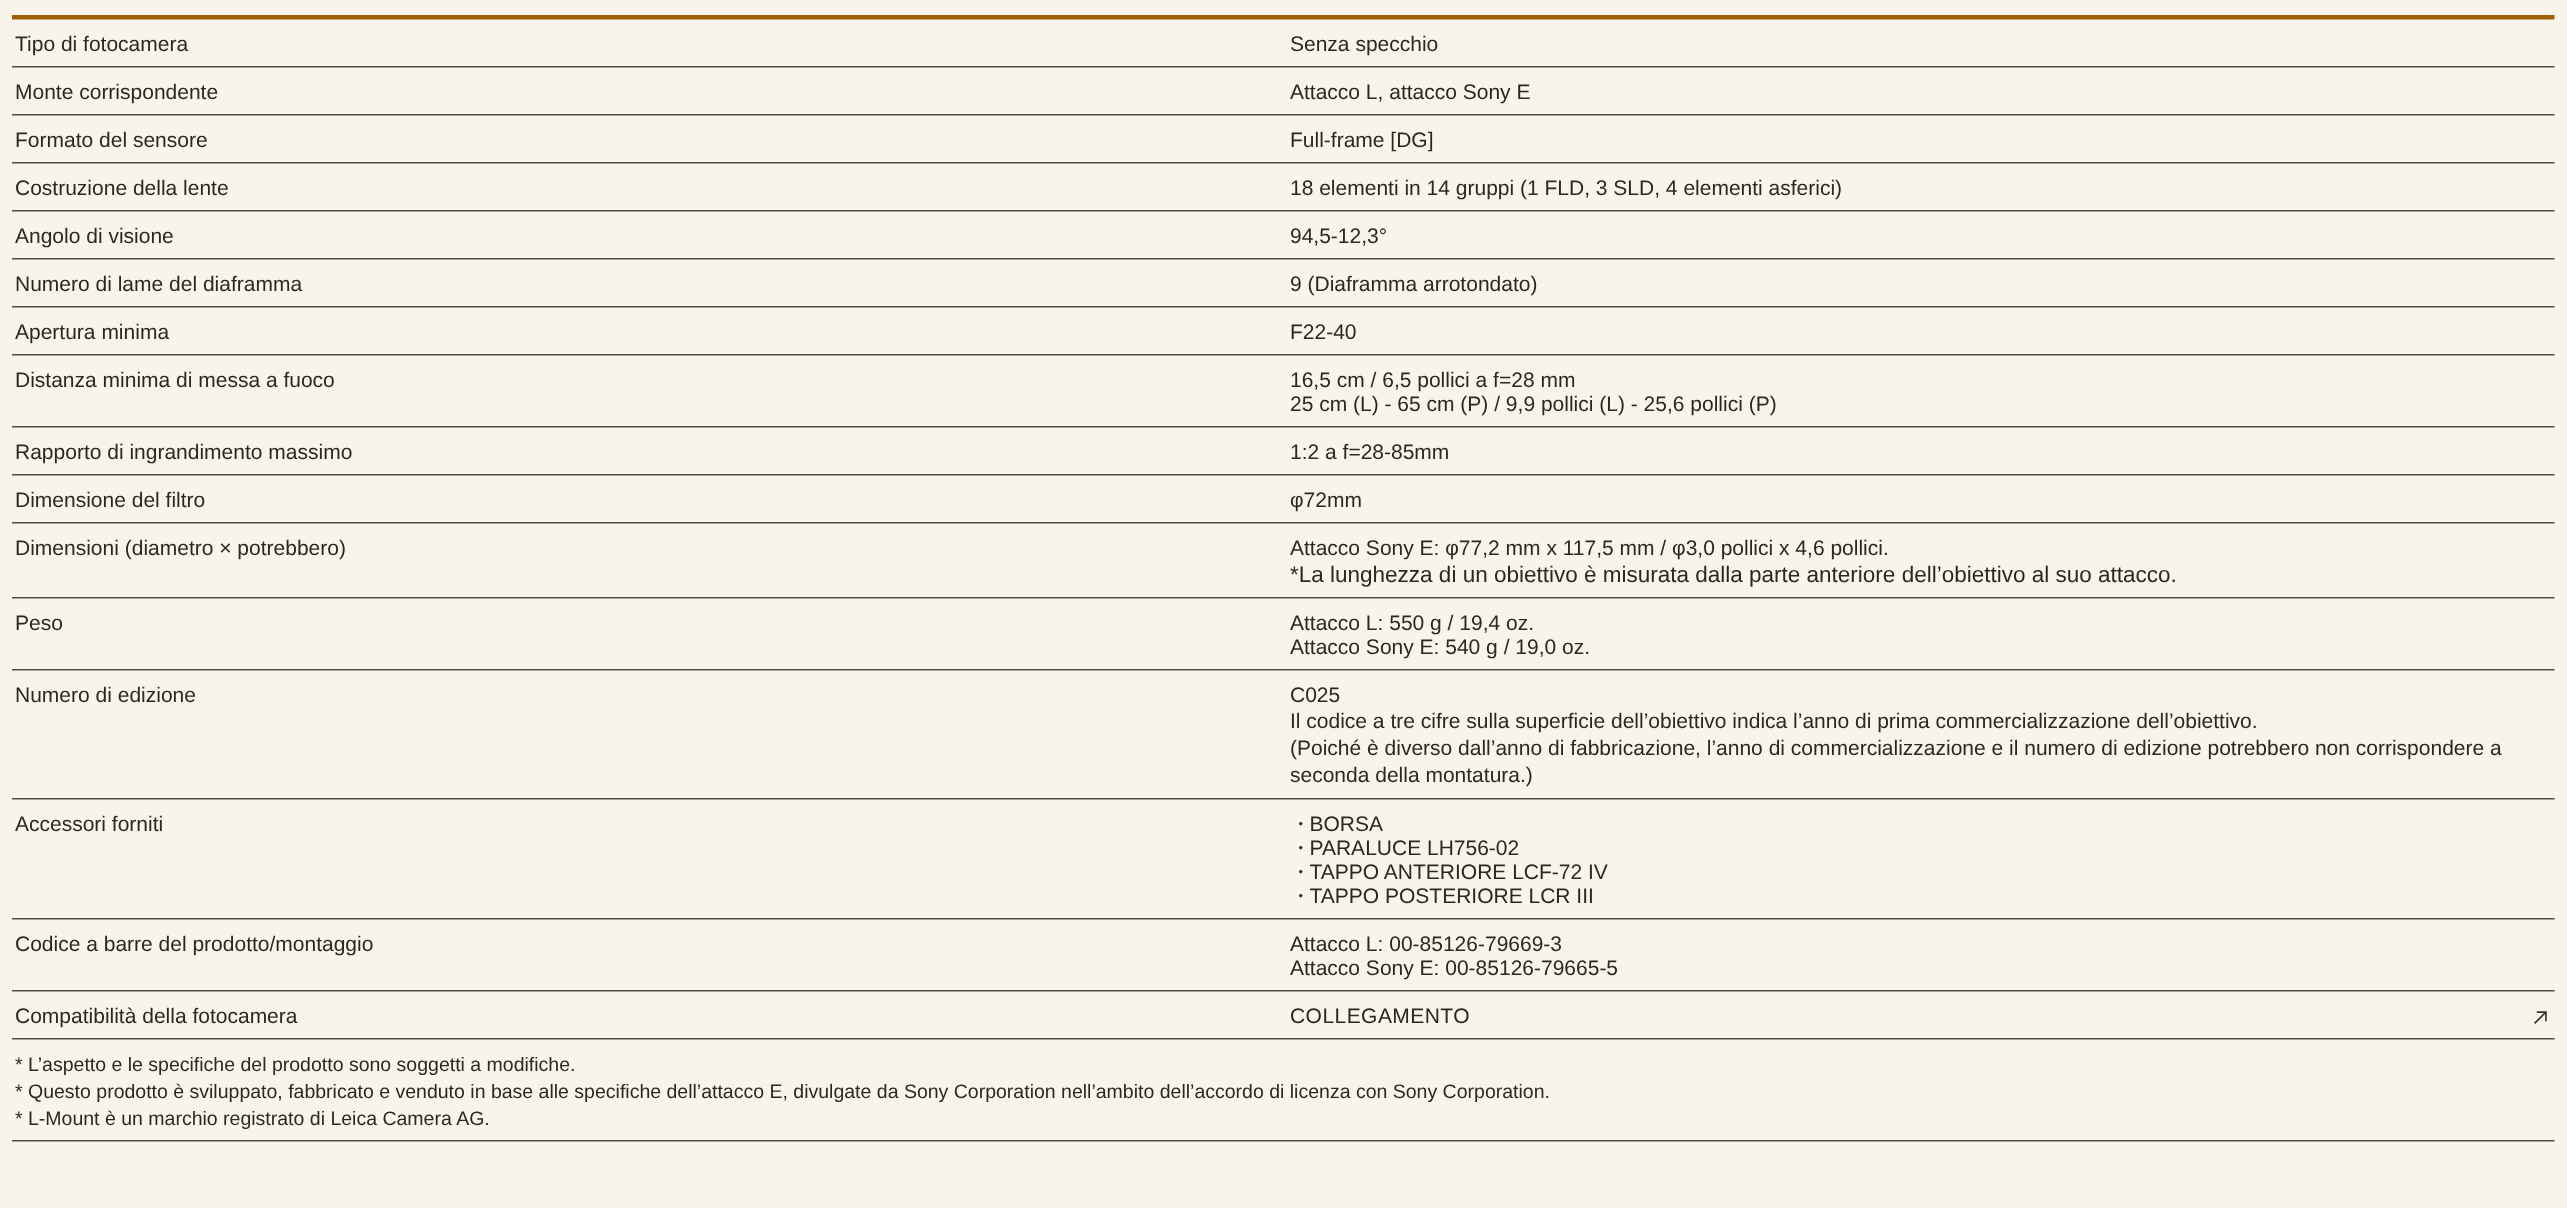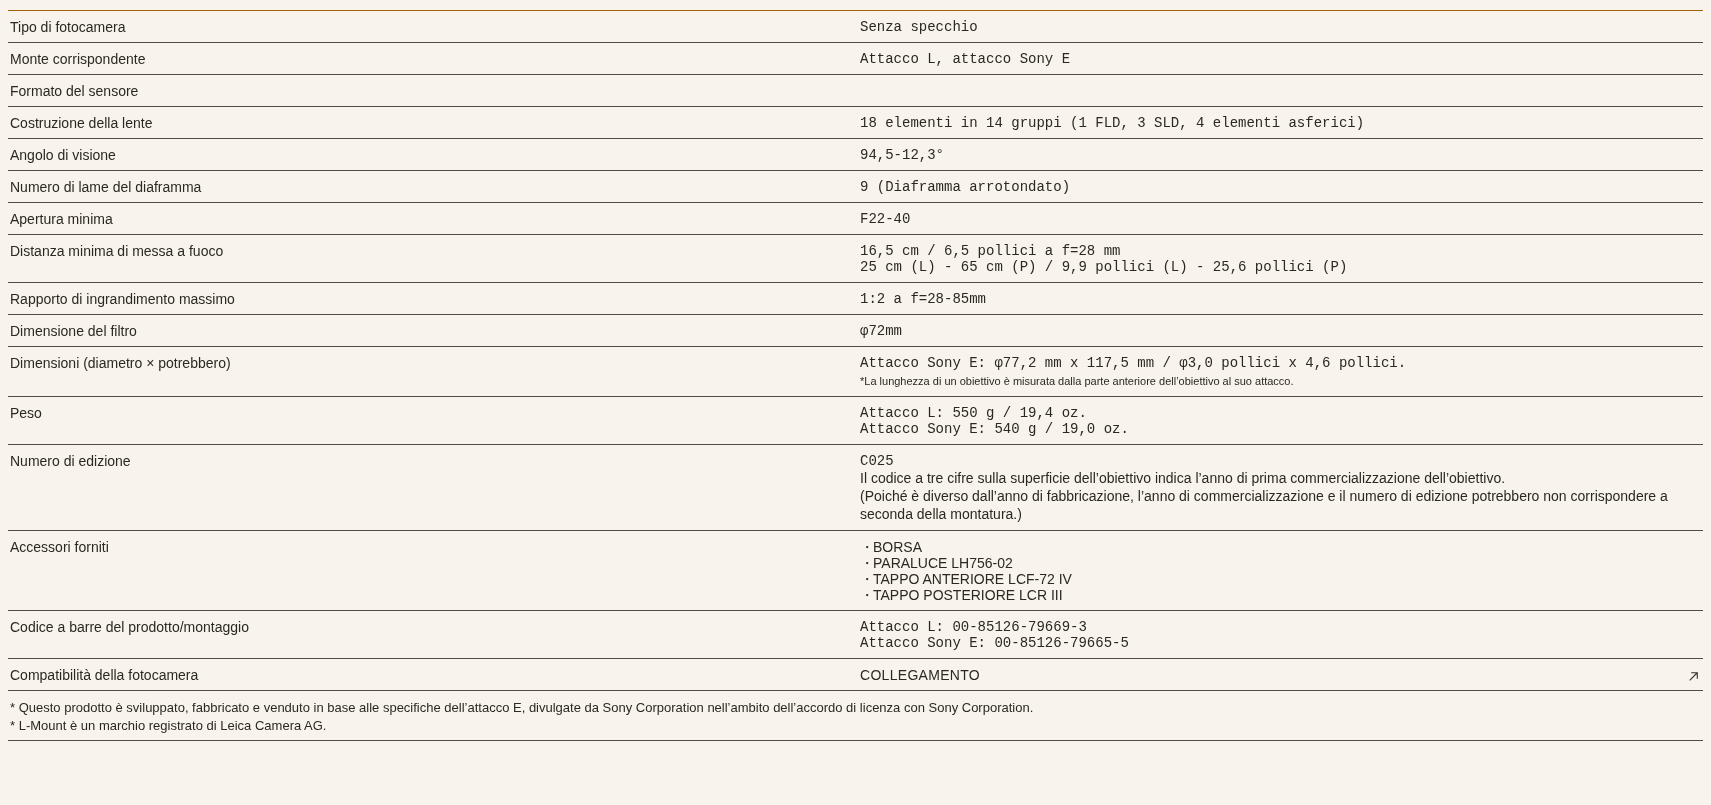--- a/index.html
+++ b/index.html
@@ -8,40 +8,40 @@
     width: 1711px;
     height: 805px;
     overflow: hidden;
     background: #f8f4ec;
     color: #2b2823;
     font-family: "Liberation Sans", sans-serif;
     font-size: 14px;
   }
   .page { margin: 0 8px; padding-top: 10px; }
 
-  .spec-table { border-top: 1px solid #a16207; }
+  .spec-table { border-top: 3px solid #a16207; }
   .spec-row {
     display: flex;
     align-items: flex-start;
     border-bottom: 1px solid #504b43;
     padding: 8px 0 7px;
   }
   .spec-label {
     flex: 0 0 852px;
     padding-left: 2px;
     line-height: 16px;
   }
   .spec-value {
     flex: 1 1 auto;
     line-height: 16px;
     padding-right: 3px;
     min-width: 0;
   }
-  .vline { line-height: 16px; font-family: Liberation Mono, monospace; }
-  .small-note { font-size: 11px; line-height: 15px; margin-top: 3px; color: #2b2823; }
+  .vline { line-height: 16px; }
+  .small-note { font-size: 15px; line-height: 15px; margin-top: 3px; color: #2b2823; }
   .paragraph { margin-top: 0; }
   .paragraph div { line-height: 18px; }
   .acc-line { line-height: 16px; }
   .acc-line .bullet { display: inline-block; width: 13px; text-align: left; }
 
   .link-value {
     display: flex;
     justify-content: space-between;
     align-items: flex-end;
     cursor: pointer;
@@ -71,20 +71,23 @@
 
     <div class="spec-row">
       <div class="spec-label">Monte corrispondente</div>
       <div class="spec-value">
         <div class="vline">Attacco L, attacco Sony E</div>
       </div>
     </div>
 
     <div class="spec-row">
       <div class="spec-label">Formato del sensore</div>
+      <div class="spec-value">
+        <div class="vline">Full-frame [DG]</div>
+      </div>
     </div>
 
     <div class="spec-row">
       <div class="spec-label">Costruzione della lente</div>
       <div class="spec-value">
         <div class="vline">18 elementi in 14 gruppi (1 FLD, 3 SLD, 4 elementi asferici)</div>
       </div>
     </div>
 
     <div class="spec-row">
@@ -181,16 +184,17 @@
         <span class="link-label">COLLEGAMENTO</span>
         <svg class="arrow-icon" width="13" height="13" viewBox="0 0 13 13">
           <path d="M2.7 10.3 L10 3 M4.2 2.7 H10.3 V8.8" fill="none" stroke="#35322c" stroke-width="1.1"></path>
         </svg>
       </div>
     </div>
 
   </div>
 
   <div class="footnotes">
+    <div>* L’aspetto e le specifiche del prodotto sono soggetti a modifiche.</div>
     <div>* Questo prodotto è sviluppato, fabbricato e venduto in base alle specifiche dell’attacco E, divulgate da Sony Corporation nell’ambito dell’accordo di licenza con Sony Corporation.</div>
     <div>* L-Mount è un marchio registrato di Leica Camera AG.</div>
   </div>
 </div>
 
 </body></html>

